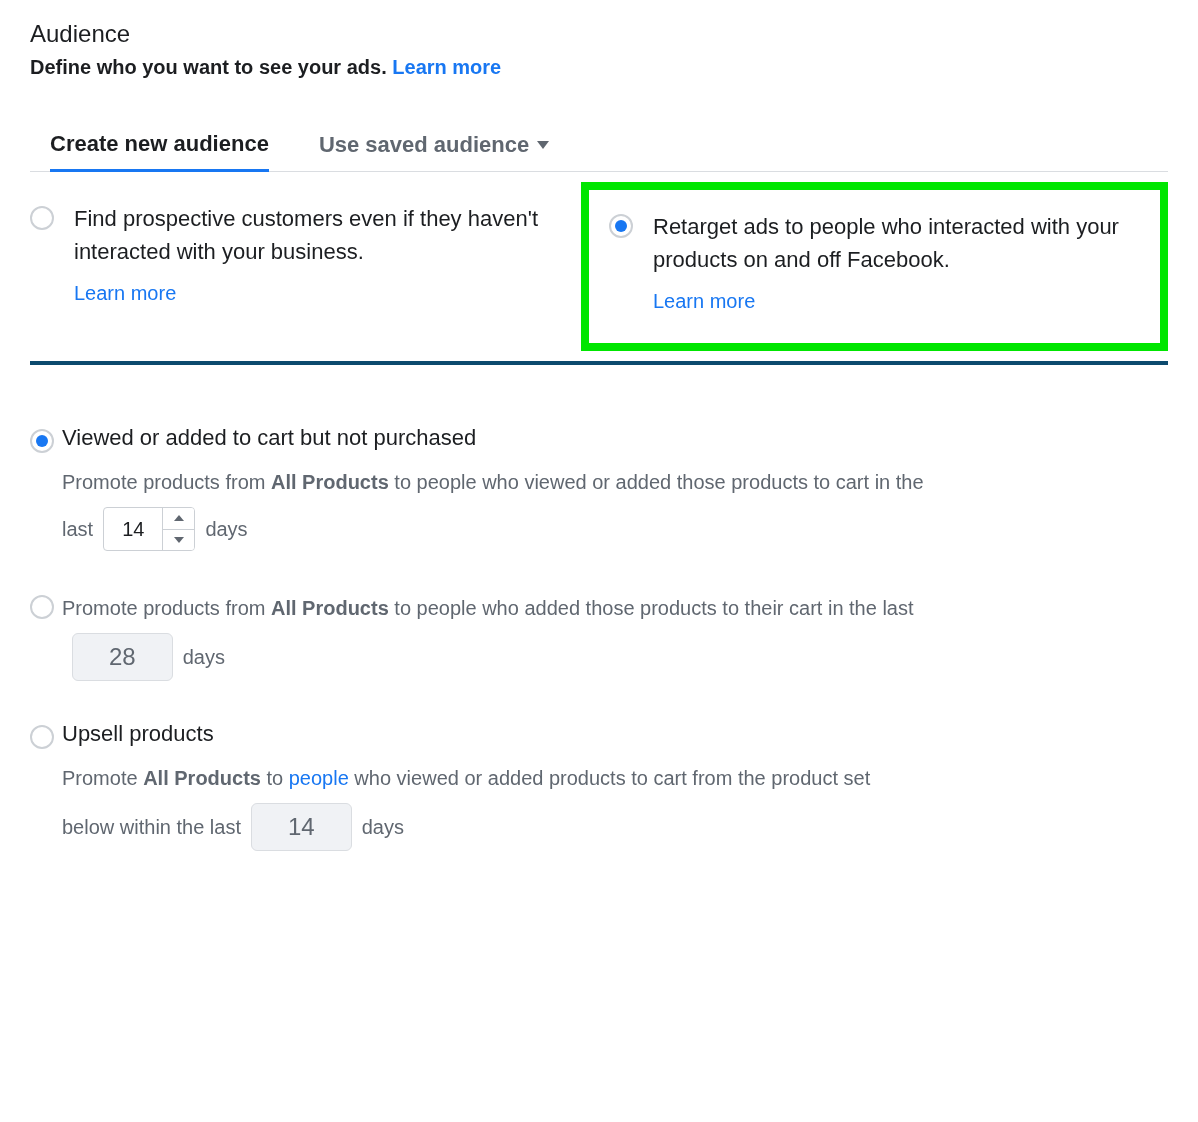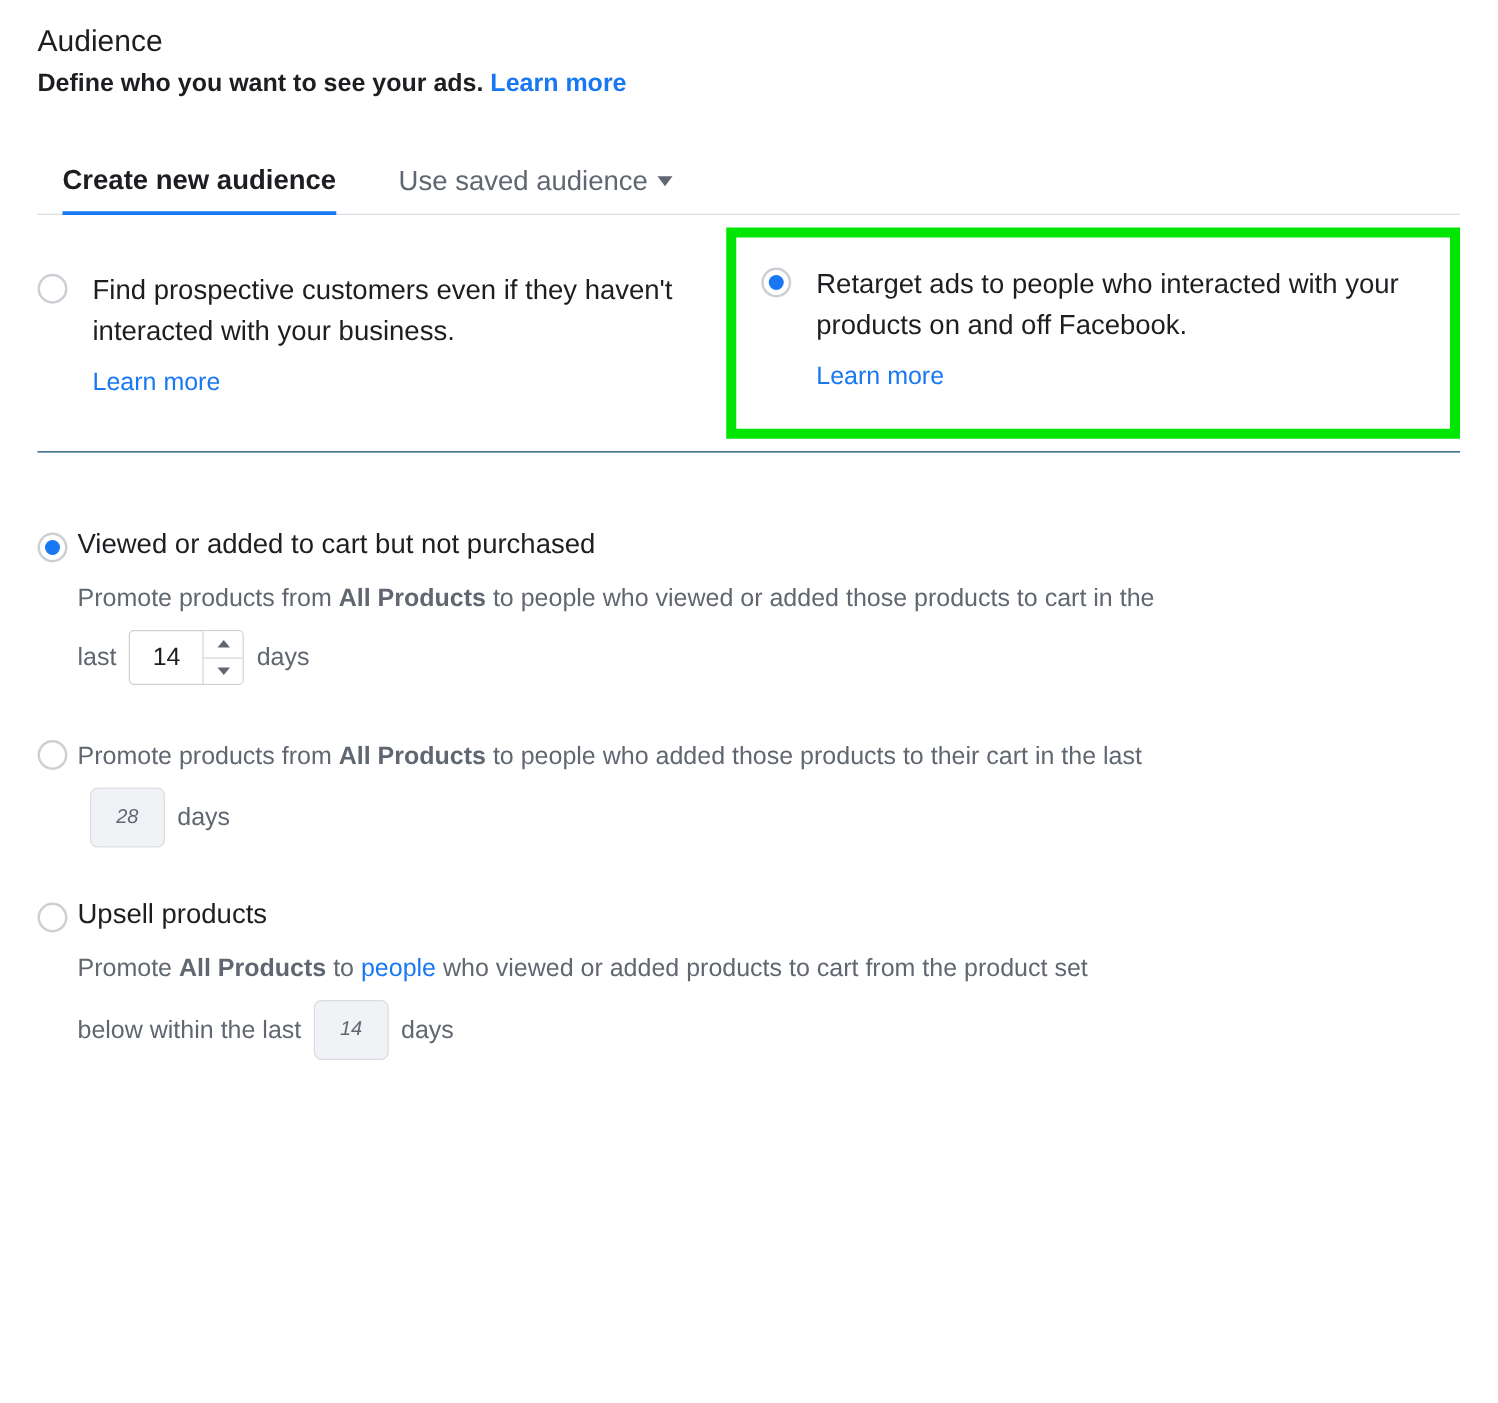--- a/index.html
+++ b/index.html
@@ -46,34 +46,33 @@
       justify-content: center;
     }
     .tab.active {
       font-weight: 700;
       color: #1c1e21;
       border-bottom: 3px solid #1877f2;
       margin-bottom: -1px;
     }
     .tab.inactive {
       color: #606770;
-      font-weight: 400;
+      font-weight: 700;
     }
     .caret-down {
       width: 0;
       height: 0;
       border-left: 6px solid transparent;
       border-right: 6px solid transparent;
       border-top: 8px solid #606770;
     }
     .audience-options {
       display: flex;
       padding: 30px 0;
-      border-bottom: 1px solid #0c4a6e;
-      align-items: center;
+      border-bottom: 4px solid #0c4a6e;
     }
     .audience-option {
       flex: 1;
       display: flex;
       gap: 20px;
       padding-right: 20px;
     }
     .audience-option.highlighted {
       border: 8px solid #00e600;
       padding: 20px 20px 30px 20px;
@@ -198,28 +197,27 @@
       border-right: 5px solid transparent;
       border-top: 6px solid #606770;
     }
     .days-readonly {
       display: inline-flex;
       align-items: center;
       justify-content: center;
       background: #f0f2f5;
       border: 1px solid #dadde1;
       border-radius: 6px;
-      padding: 0 20px;
+      padding: 0 36px;
       height: 48px;
-      font-size: 16px;
+      font-size: 24px;
       color: #606770;
       margin: 0 10px;
       vertical-align: middle;
       min-width: 55px;
-      font-style: italic;
     }
     .desc-line2 {
       display: flex;
       align-items: center;
       flex-wrap: wrap;
       margin-top: 8px;
     }
   </style>
 </head>
 <body>

